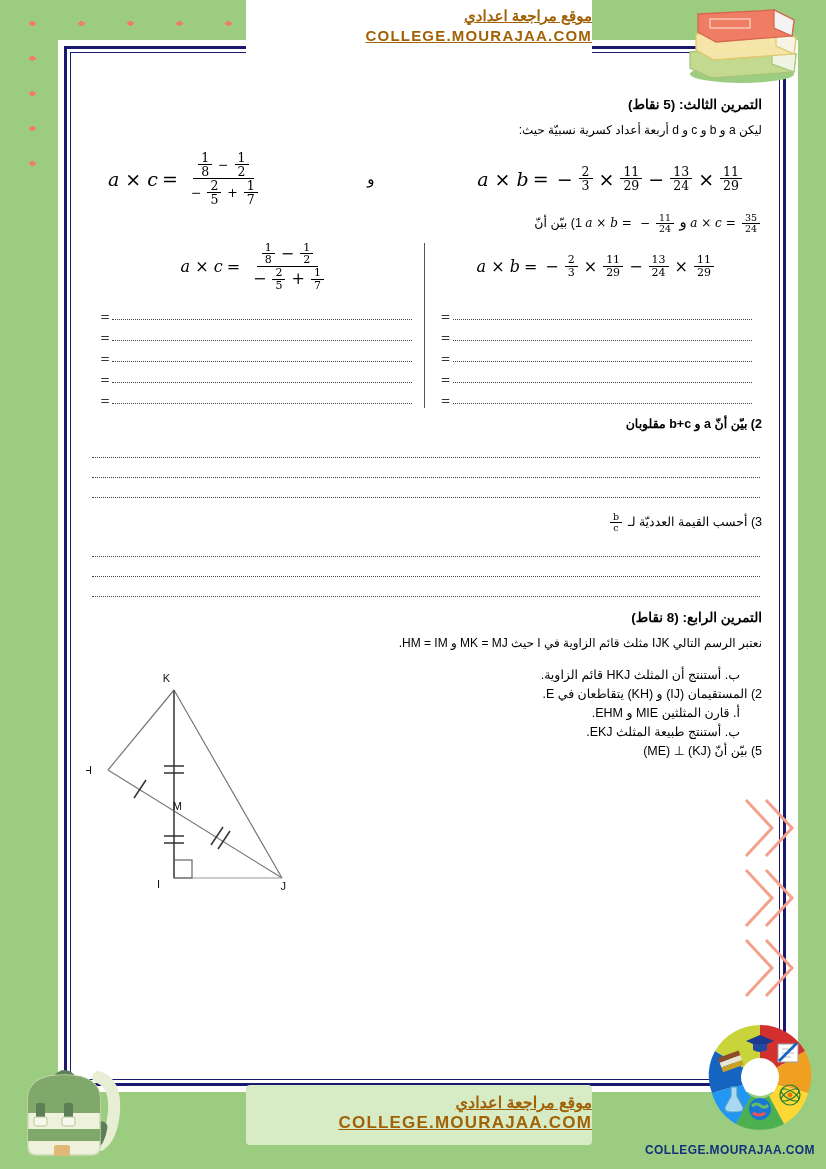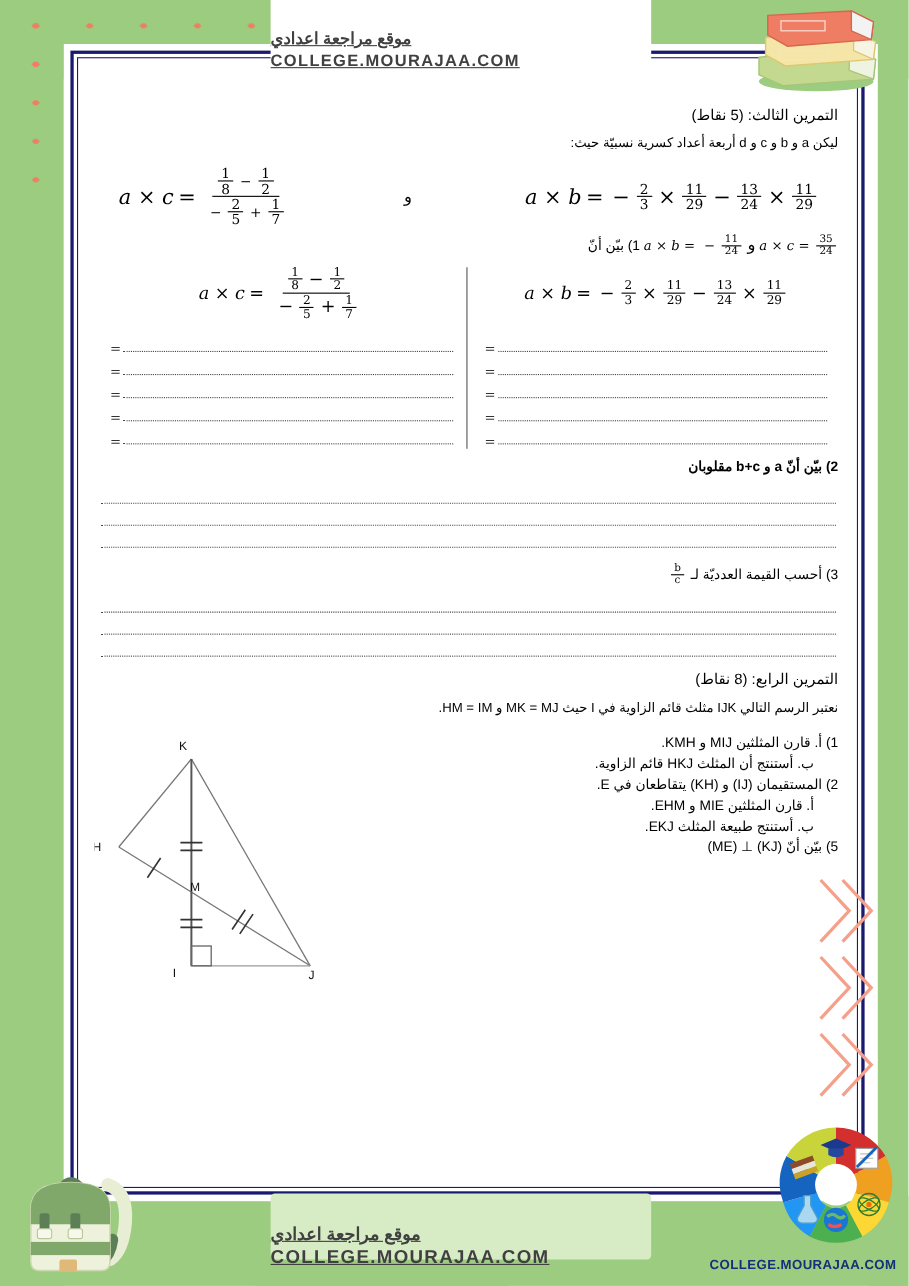--- a/index.html
+++ b/index.html
@@ -65,24 +65,23 @@
     position: absolute;
     left: 70px; top: 52px;
     width: 710px; height: 1028px;
     border: 1.5px solid #191970;
     background: transparent;
   }
 
   
   .banner {
     position: absolute;
-    text-align: left;
-    color: #404040;
+    text-align: right;
+    color: #a16207;
     z-index: 30;
-    margin-top: 20px;
   }
   .banner-bg {
     position: absolute;
     background: #ffffff;
     z-index: 25;
   }
   .banner-ar {
     font-size: 15px; font-weight: bold;
     text-decoration: underline;
     letter-spacing: 0.2px;
@@ -108,21 +107,21 @@
   
   .content {
     position: absolute;
     left: 86px; top: 96px;
     width: 680px;
     direction: rtl;
     color: #000;
     z-index: 20;
   }
   .ex-title {
-    font-size: 13.5px; font-weight: normal;
+    font-size: 13.5px; font-weight: bold;
     text-align: right; direction: rtl;
     margin-bottom: 11px;
     padding-right: 4px;
   }
   .ex-intro {
     font-size: 12px; text-align: right; direction: rtl;
     margin-bottom: 6px; padding-right: 4px;
   }
   .q-line {
     font-size: 12.5px; text-align: right; direction: rtl;
@@ -504,21 +503,20 @@
     <div class="full-dot"></div>
     <div class="full-dot"></div>
   </div>
 
   <div class="ex-title" style="margin-top:12px;">التمرين الرابع: (8 نقاط)</div>
   <div class="ex-intro">نعتبر الرسم التالي IJK مثلث قائم الزاوية في I حيث MK = MJ و HM = IM.</div>
 
   <div class="ex4-body">
 
     <div class="ex4-questions">
-      <div class="q-line">1) أ. قارن المثلثين MIJ و KMH.</div>
       <div class="q-sub">ب. أستنتج أن المثلث HKJ قائم الزاوية.</div>
       <div class="q-line">2) المستقيمان (IJ) و (KH) يتقاطعان في E.</div>
       <div class="q-sub">أ.   قارن المثلثين MIE و EHM.</div>
       <div class="q-sub">ب. أستنتج طبيعة المثلث EKJ.</div>
       <div class="q-line">5) بيّن أنّ (KJ) ⊥ (ME)</div>
     </div>
 
     <div class="figure-wrap">
       <svg viewBox="0 0 250 240" width="250" height="240">
         <g stroke="#777" stroke-width="1.2" fill="none">

